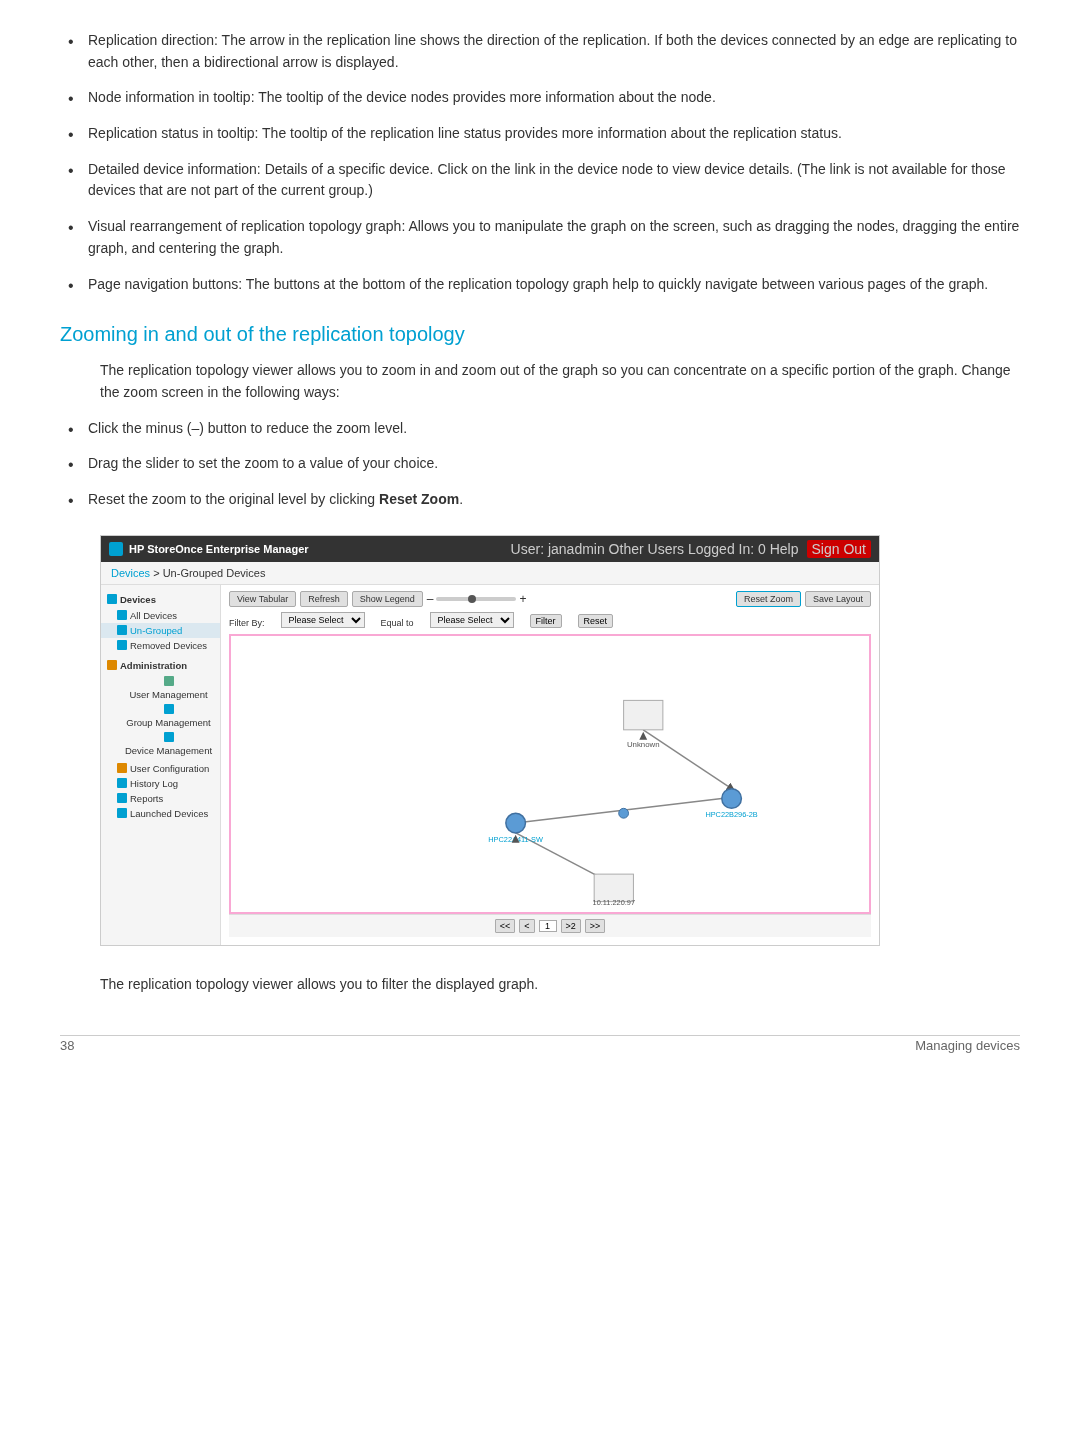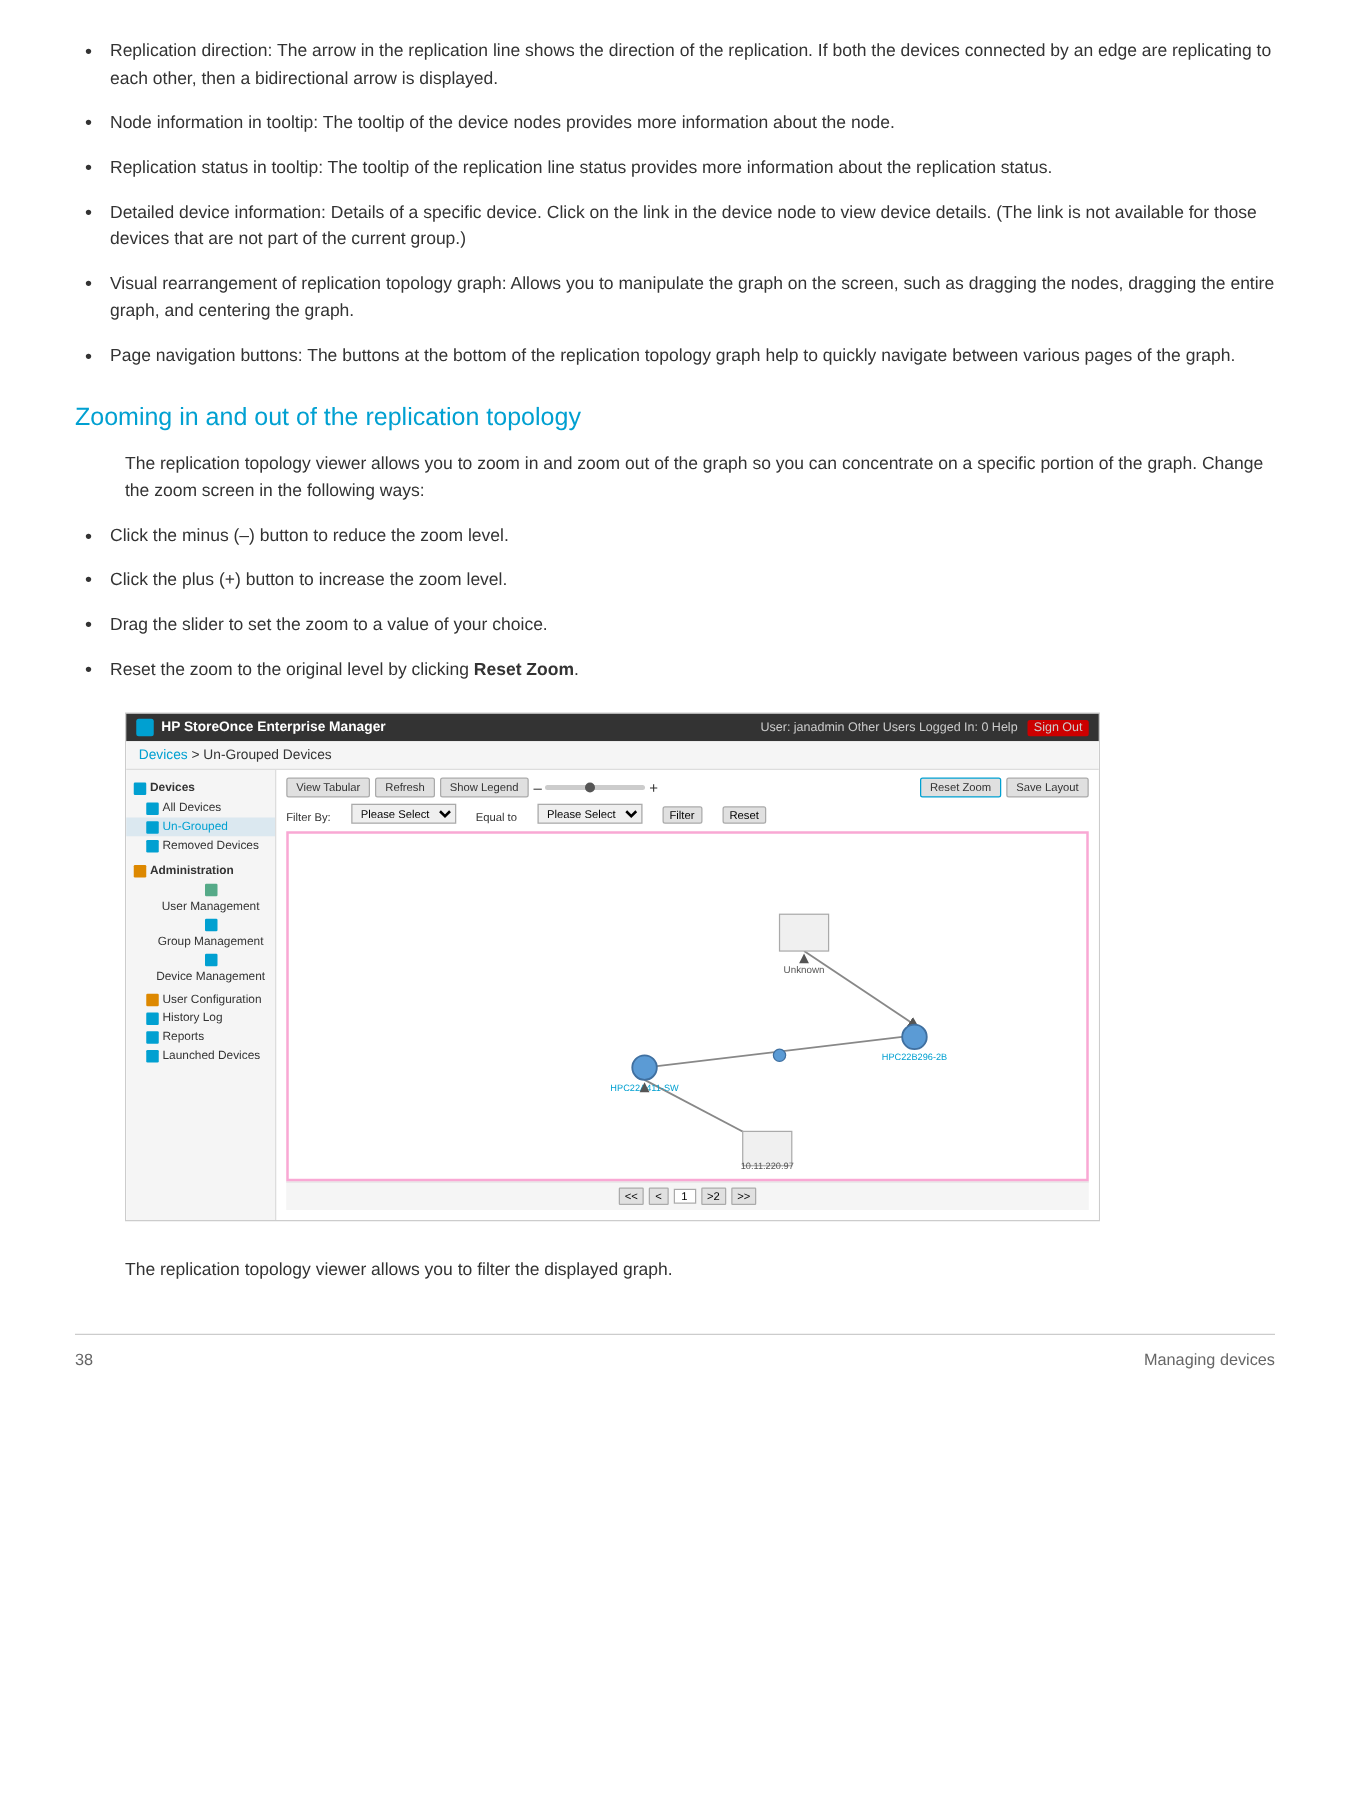--- a/index.html
+++ b/index.html
@@ -88,21 +88,21 @@
       font-size: 11px;
     }
     .hp-logo {
       width: 14px;
       height: 14px;
       background: #00a0d1;
       border-radius: 2px;
       display: inline-block;
     }
     .hp-topbar-right {
-      font-size: 10px;
+      font-size: 14px;
       color: #ccc;
       display: flex;
       gap: 8px;
       align-items: center;
     }
     .hp-topbar-right span { color: #ccc; }
     .hp-signout {
       background: #c00;
       color: #fff;
       padding: 1px 5px;
@@ -280,21 +280,21 @@
     .hp-page-input {
       width: 18px;
       font-size: 9px;
       text-align: center;
       border: 1px solid #aaa;
     }
 
     
     .page-footer {
       margin-top: 40px;
-      padding-top: 12px;
+      padding-top: 2px;
       border-top: 1px solid #ccc;
       font-size: 13px;
       color: #666;
       display: flex;
       justify-content: space-between;
     }
   </style>
 </head>
 <body>
 
@@ -308,21 +308,20 @@
     <li>Visual rearrangement of replication topology graph: Allows you to manipulate the graph on the screen, such as dragging the nodes, dragging the entire graph, and centering the graph.</li>
     <li>Page navigation buttons: The buttons at the bottom of the replication topology graph help to quickly navigate between various pages of the graph.</li>
   </ul>
 
   <h2 class="section-heading">Zooming in and out of the replication topology</h2>
 
   <p class="section-intro">The replication topology viewer allows you to zoom in and zoom out of the graph so you can concentrate on a specific portion of the graph. Change the zoom screen in the following ways:</p>
 
   <ul class="bullet-list">
     <li>Click the minus (–) button to reduce the zoom level.</li>
-    <li>Click the plus (+) button to increase the zoom level.</li>
     <li>Drag the slider to set the zoom to a value of your choice.</li>
     <li>
       Reset the zoom to the original level by clicking <strong>Reset Zoom</strong>.
     </li>
   </ul>
 
   <div class="screenshot-container">
     <div class="hp-ui">
 
       <div class="hp-topbar">

